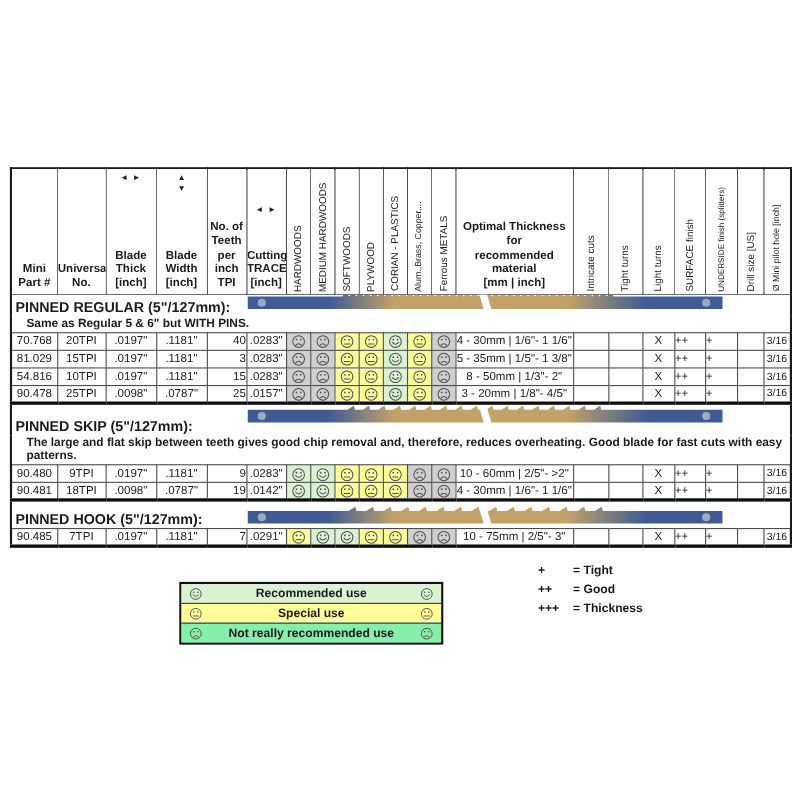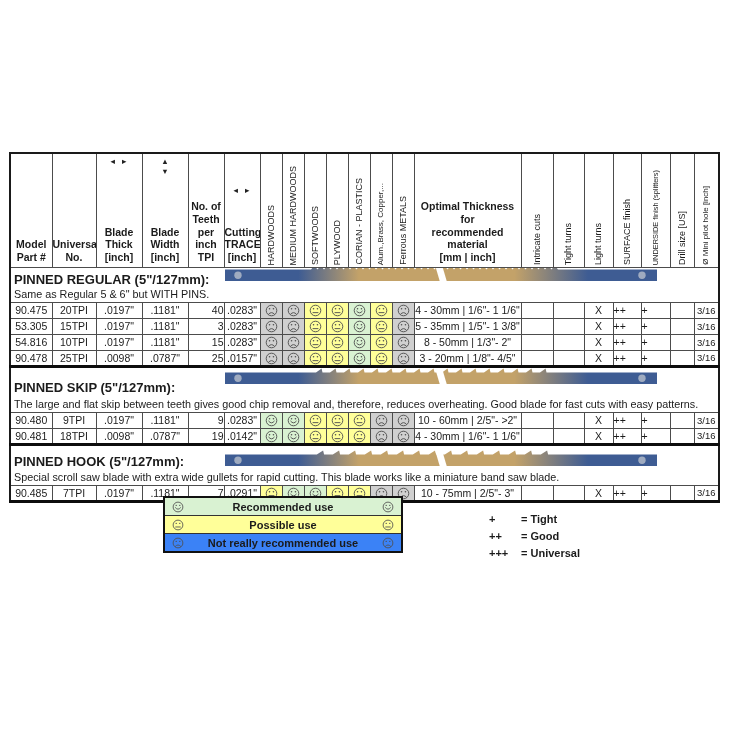--- a/index.html
+++ b/index.html
@@ -24,36 +24,36 @@
   .c-pilot{font-size:9.5px;}
   .c-optimal{font-size:10.5px;}
   td.mat{padding:0;}
   td.mat svg{display:block;margin:1px auto 0 auto;}
   td.mat-good{background:#d9f2d2;}
   td.mat-ok{background:#ffff99;}
   td.mat-bad{background:#d0d0d0;}
   .sec-cell,.desc-cell{border:0 !important;text-align:left;vertical-align:bottom;position:relative;background:#fff;}
   .sec-title{font-weight:bold;font-size:13px;padding:0 0 1px 3px;display:inline-block;}
   .desc-cell{font-size:10.8px;}
-  .desc-text{padding:0 0 2px 3px;display:inline-block;}
+  .desc-text{padding:0 0 2px 13px;display:inline-block;font-weight:bold;}
   tr.t0{height:20px;} tr.d0{height:14px;}
   tr.t1{height:30px;} tr.d1{height:16px;}
   tr.t2{height:26px;} tr.d2{height:15px;}
   .blade-wrap{position:absolute;left:214px;width:432px;height:19px;pointer-events:none;}
   tr.t0 .blade-wrap{top:-3px;}
   tr.t1 .blade-wrap{top:0px;}
   tr.t2 .blade-wrap{top:4px;}
-  .legend-use{position:absolute;left:163px;top:496px;width:236px;border:2px solid #111;}
+  .legend-use{position:absolute;left:163px;top:529px;width:236px;border:2px solid #111;}
   .legend-use .lrow{display:flex;align-items:center;height:17px;border-top:1px solid #333;}
   .legend-use .lrow:first-child{border-top:0;}
   .legend-use .lrow svg{margin:0 7px;flex:0 0 auto;}
   .legend-use .llabel{flex:1;text-align:center;font-weight:bold;font-size:11px;}
   .lrow.lv-good{background:#d9f2d2;}
   .lrow.lv-ok{background:#ffff99;}
-  .lrow.lv-bad{background:#3b82f6;align-items:center;}
+  .lrow.lv-bad{background:#86efac;align-items:center;}
   .legend-scale{position:absolute;left:489px;top:510px;}
   .legend-scale .srow{display:flex;height:17px;align-items:center;}
   .legend-scale .sym{width:32px;font-weight:bold;font-size:11px;}
   .legend-scale .slbl{font-weight:bold;font-size:11px;}
 </style>
 </head>
 <body>
 
 <div class="sheet">
   <table class="spec">
@@ -76,21 +76,21 @@
         <col style="width:31px">
         <col style="width:29px">
         <col style="width:28px">
         <col style="width:29px">
         <col style="width:24px">
         <col style="width:25px">
     </colgroup>
     <thead>
       <tr>
         <th>
-            <div class="h-label">Model
+            <div class="h-label">Mini
 Part #</div>
           </th>
         <th>
             <div class="h-label">Universal
 No.</div>
           </th>
         <th>
             <div class="arrows">◄ ►</div>
             <div class="h-label">Blade
 Thick
@@ -211,21 +211,21 @@
                 <path d="M0 4.5 L86 4.5 L89.3 0.6 L92.5 4.5 L95.8 0.6 L99.0 4.5 L102.3 0.6 L105.5 4.5 L108.8 0.6 L112.0 4.5 L115.3 0.6 L118.5 4.5 L121.8 0.6 L125.0 4.5 L128.3 0.6 L131.5 4.5 L134.8 0.6 L138.0 4.5 L141.3 0.6 L144.5 4.5 L147.8 0.6 L151.0 4.5 L154.3 0.6 L157.5 4.5 L160.8 0.6 L164.0 4.5 L167.3 0.6 L170.5 4.5 L173.8 0.6 L177.0 4.5 L180.3 0.6 L183.5 4.5 L186.8 0.6 L190.0 4.5 L193.3 0.6 L196.5 4.5 L199.8 0.6 L203.0 4.5 L206.3 0.6 L209.5 4.5 L212.8 0.6 L216.0 4.5 L219.3 0.6 L222.5 4.5 L225.8 0.6 L229.0 4.5 L232.3 0.6 L235.5 4.5 L238.8 0.6 L242.0 4.5 L245.3 0.6 L248.5 4.5 L251.8 0.6 L255.0 4.5 L258.3 0.6 L261.5 4.5 L264.8 0.6 L268.0 4.5 L271.3 0.6 L274.5 4.5 L277.8 0.6 L281.0 4.5 L284.3 0.6 L287.5 4.5 L290.8 0.6 L294.0 4.5 L297.3 0.6 L300.5 4.5 L303.8 0.6 L307.0 4.5 L310.3 0.6 L313.5 4.5 L316.8 0.6 L320.0 4.5 L323.3 0.6 L326.5 4.5 L329.8 0.6 L333.0 4.5 L432 4.5 L432 16 L0 16 Z" fill="url(#bg-regular)"></path>
                 <polygon points="210,0 217,0 222,17 215,17" fill="#ffffff"></polygon>
                 <circle cx="13" cy="10.2" r="3.7" fill="#9fabc0"></circle>
                 <circle cx="417" cy="10.2" r="3.7" fill="#9fabc0"></circle>
               </svg></span></td>
         </tr>
         <tr class="d0">
           <td colspan="21" class="desc-cell"><span class="desc-text">Same as Regular 5 &amp; 6" but WITH PINS.</span></td>
         </tr>
         <tr class="data-row">
-          <td class="c-model">90.475</td>
+          <td class="c-model">70.768</td>
           <td class="c-universal">20TPI</td>
           <td class="c-thick">.0197"</td>
           <td class="c-width">.1181"</td>
           <td class="c-teeth">40</td>
           <td class="c-trace">.0283"</td>
           <td class="mat mat-bad">
             <svg width="13" height="13" viewBox="-7 -7 14 14">
               <circle cx="0" cy="0" r="5.7" fill="none" stroke="#4f4f4f" stroke-width="1"></circle>
               <circle cx="-2.1" cy="-1.9" r="0.85" fill="#4f4f4f"></circle>
               <circle cx="2.1" cy="-1.9" r="0.85" fill="#4f4f4f"></circle>
@@ -283,21 +283,21 @@
           <td class="c-optimal">4 - 30mm | 1/6"- 1 1/6"</td>
           <td class="c-intricate"></td>
           <td class="c-tight"></td>
           <td class="c-light">X</td>
           <td class="c-surface">++</td>
           <td class="c-underside">+</td>
           <td class="c-drill"></td>
           <td class="c-pilot">3/16</td>
         </tr>
         <tr class="data-row">
-          <td class="c-model">53.305</td>
+          <td class="c-model">81.029</td>
           <td class="c-universal">15TPI</td>
           <td class="c-thick">.0197"</td>
           <td class="c-width">.1181"</td>
           <td class="c-teeth">3</td>
           <td class="c-trace">.0283"</td>
           <td class="mat mat-bad">
             <svg width="13" height="13" viewBox="-7 -7 14 14">
               <circle cx="0" cy="0" r="5.7" fill="none" stroke="#4f4f4f" stroke-width="1"></circle>
               <circle cx="-2.1" cy="-1.9" r="0.85" fill="#4f4f4f"></circle>
               <circle cx="2.1" cy="-1.9" r="0.85" fill="#4f4f4f"></circle>
@@ -680,23 +680,20 @@
                     <stop offset="0.67" stop-color="#c3a269"></stop>
                     <stop offset="0.84" stop-color="#3e5c93"></stop>
                     <stop offset="1" stop-color="#3e5c93"></stop>
                   </linearGradient>
                 </defs>
                 <path d="M0 4.5 L86 4.5 L91.8 4.5 L98.1 0.6 L99.1 4.5 L107.8 4.5 L114.1 0.6 L115.1 4.5 L123.8 4.5 L130.1 0.6 L131.1 4.5 L139.8 4.5 L146.1 0.6 L147.1 4.5 L155.8 4.5 L162.1 0.6 L163.1 4.5 L171.8 4.5 L178.1 0.6 L179.1 4.5 L187.8 4.5 L194.1 0.6 L195.1 4.5 L203.8 4.5 L210.1 0.6 L211.1 4.5 L219.8 4.5 L226.1 0.6 L227.1 4.5 L235.8 4.5 L242.1 0.6 L243.1 4.5 L251.8 4.5 L258.1 0.6 L259.1 4.5 L267.8 4.5 L274.1 0.6 L275.1 4.5 L283.8 4.5 L290.1 0.6 L291.1 4.5 L299.8 4.5 L306.1 0.6 L307.1 4.5 L315.8 4.5 L322.1 0.6 L323.1 4.5 L432 4.5 L432 16 L0 16 Z" fill="url(#bg-hook)"></path>
                 <polygon points="210,0 217,0 222,17 215,17" fill="#ffffff"></polygon>
                 <circle cx="13" cy="10.2" r="3.7" fill="#9fabc0"></circle>
                 <circle cx="417" cy="10.2" r="3.7" fill="#9fabc0"></circle>
               </svg></span></td>
-        </tr>
-        <tr class="d2">
-          <td colspan="21" class="desc-cell"><span class="desc-text">Special scroll saw blade with extra wide gullets for rapid cutting. This blade works like a miniature band saw blade.</span></td>
         </tr>
         <tr class="data-row section-end">
           <td class="c-model">90.485</td>
           <td class="c-universal">7TPI</td>
           <td class="c-thick">.0197"</td>
           <td class="c-width">.1181"</td>
           <td class="c-teeth">7</td>
           <td class="c-trace">.0291"</td>
           <td class="mat mat-ok">
             <svg width="13" height="13" viewBox="-7 -7 14 14">
@@ -783,21 +780,21 @@
         <path d="M-3 0.8 Q0 4.6 3 0.8" fill="none" stroke="#4f4f4f" stroke-width="1" stroke-linecap="round"></path>
       </svg>
     </div>
     <div class="lrow lv-ok">
       <svg width="12" height="12" viewBox="-7 -7 14 14">
         <circle cx="0" cy="0" r="5.7" fill="none" stroke="#4f4f4f" stroke-width="1"></circle>
         <circle cx="-2.1" cy="-1.9" r="0.85" fill="#4f4f4f"></circle>
         <circle cx="2.1" cy="-1.9" r="0.85" fill="#4f4f4f"></circle>
         <line x1="-2.7" y1="2.3" x2="2.7" y2="2.3" stroke="#4f4f4f" stroke-width="1" stroke-linecap="round"></line>
       </svg>
-      <span class="llabel">Possible use</span>
+      <span class="llabel">Special use</span>
       <svg width="12" height="12" viewBox="-7 -7 14 14">
         <circle cx="0" cy="0" r="5.7" fill="none" stroke="#4f4f4f" stroke-width="1"></circle>
         <circle cx="-2.1" cy="-1.9" r="0.85" fill="#4f4f4f"></circle>
         <circle cx="2.1" cy="-1.9" r="0.85" fill="#4f4f4f"></circle>
         <line x1="-2.7" y1="2.3" x2="2.7" y2="2.3" stroke="#4f4f4f" stroke-width="1" stroke-linecap="round"></line>
       </svg>
     </div>
     <div class="lrow lv-bad">
       <svg width="12" height="12" viewBox="-7 -7 14 14">
         <circle cx="0" cy="0" r="5.7" fill="none" stroke="#4f4f4f" stroke-width="1"></circle>
@@ -818,15 +815,15 @@
     <div class="srow">
       <span class="sym">+</span>
       <span class="slbl">= Tight</span>
     </div>
     <div class="srow">
       <span class="sym">++</span>
       <span class="slbl">= Good</span>
     </div>
     <div class="srow">
       <span class="sym">+++</span>
-      <span class="slbl">= Universal</span>
+      <span class="slbl">= Thickness</span>
     </div>
   </div>
 
 </body></html>

